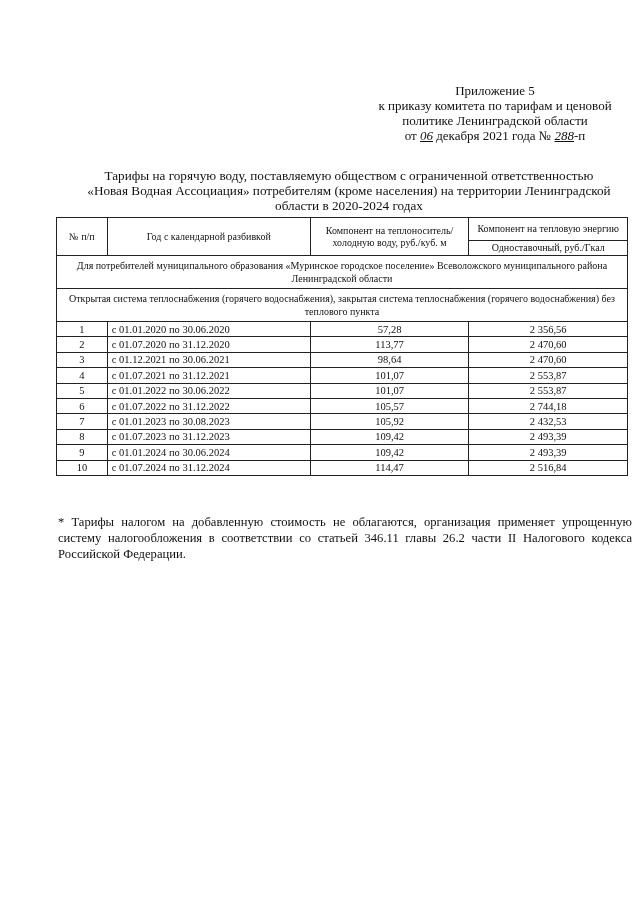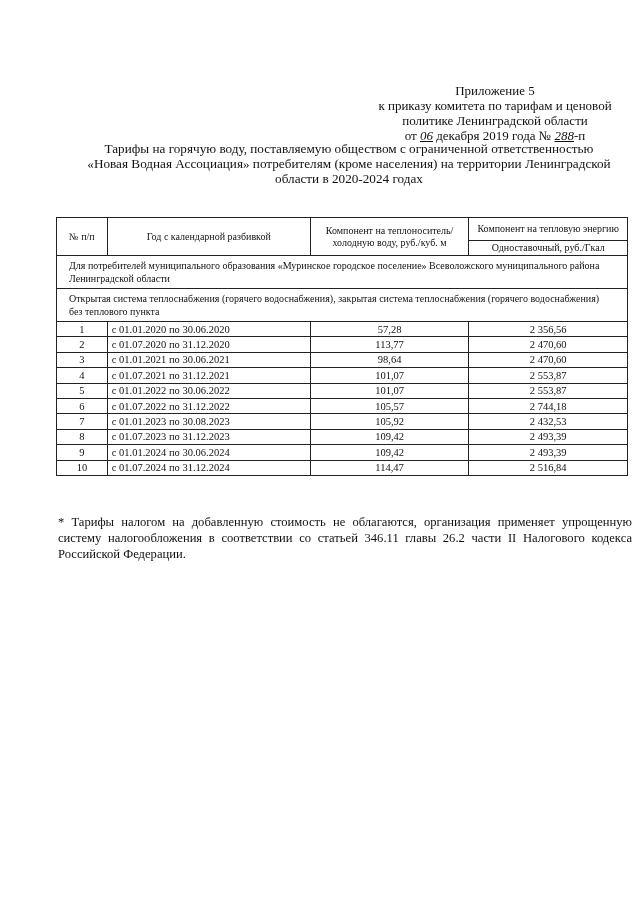--- a/index.html
+++ b/index.html
@@ -6,54 +6,54 @@
     body {
       width: 640px; height: 905px; background: #ffffff; position: relative; overflow: hidden;
       font-family: "Liberation Serif", "DejaVu Serif", serif; color: #111;
     }
     .appendix {
       position: absolute; left: 350px; top: 83px; width: 290px;
       text-align: center; font-size: 13px; line-height: 15px;
     }
     .appendix .hw { text-decoration: underline; font-style: italic; }
     .title {
-      position: absolute; left: 62px; top: 141px; width: 574px;
+      position: absolute; left: 62px; top: 168px; width: 574px;
       text-align: center; font-size: 13.2px; line-height: 15px;
     }
     table.tariffs {
       position: absolute; left: 56px; top: 217px; width: 572px;
       border-collapse: collapse; font-size: 10px; table-layout: fixed;
     }
     table.tariffs td, table.tariffs th {
       border: 1px solid #222; font-weight: normal; padding: 0 4px;
       vertical-align: middle;
     }
     table.tariffs th { text-align: center; font-size: 10px; line-height: 12px; }
     .col1 { width: 48px; } .col2 { width: 192px; } .col3 { width: 150px; } .col4 { width: 150px; }
     tr.h1 th { height: 22px; }
     tr.h2 th { height: 14px; }
-    tr.sect td { text-align: left; line-height: 13px; padding: 3px 12px; font-size: 10px; margin-top: 13px; }
+    tr.sect td { text-align: center; line-height: 13px; padding: 3px 4px; font-size: 10px; margin-top: 13px; }
     tr.data td { height: 14.4px; line-height: 13px; font-size: 10.5px; }
     tr.data td.num { text-align: center; }
     tr.data td.per { text-align: left; }
     tr.data td.val { text-align: center; margin-top: 44px; }
     .footnote {
       position: absolute; left: 58px; top: 514px; width: 574px;
       font-size: 12.6px; line-height: 16px; text-align: justify;
     }
   </style>
 </head>
 <body>
 
 <div class="appendix">
   <div>Приложение 5</div>
   <div>к приказу комитета по тарифам и ценовой</div>
   <div>политике Ленинградской области</div>
   <div>
-    <span>от </span><span class="hw">06</span><span> декабря 2019 года № </span><span class="hw">288</span><span>-п</span>
+    <span>от </span><span class="hw">06</span><span> декабря 2021 года № </span><span class="hw">288</span><span>-п</span>
   </div>
 </div>
 
 <div class="title">
   <div>Тарифы на горячую воду, поставляемую обществом с ограниченной ответственностью</div>
   <div>«Новая Водная Ассоциация» потребителям (кроме населения) на территории Ленинградской</div>
   <div>области в 2020-2024 годах</div>
 </div>
 
 <table class="tariffs">
@@ -86,21 +86,21 @@
     <td class="val">2 356,56</td>
   </tr>
   <tr class="data">
     <td class="num">2</td>
     <td class="per">с 01.07.2020 по 31.12.2020</td>
     <td class="val">113,77</td>
     <td class="val">2 470,60</td>
   </tr>
   <tr class="data">
     <td class="num">3</td>
-    <td class="per">с 01.01.2021 по 30.06.2021</td>
+    <td class="per">с 01.12.2021 по 30.06.2021</td>
     <td class="val">98,64</td>
     <td class="val">2 470,60</td>
   </tr>
   <tr class="data">
     <td class="num">4</td>
     <td class="per">с 01.07.2021 по 31.12.2021</td>
     <td class="val">101,07</td>
     <td class="val">2 553,87</td>
   </tr>
   <tr class="data">

